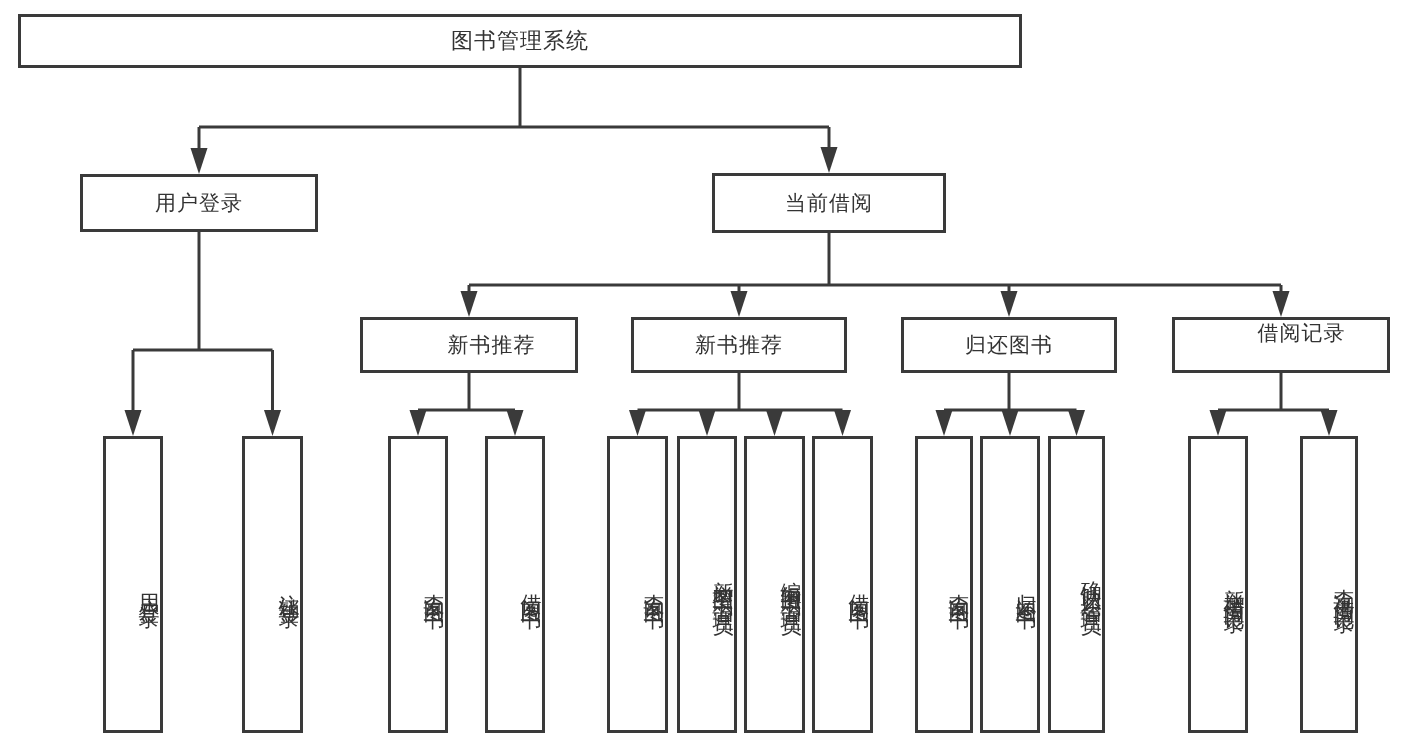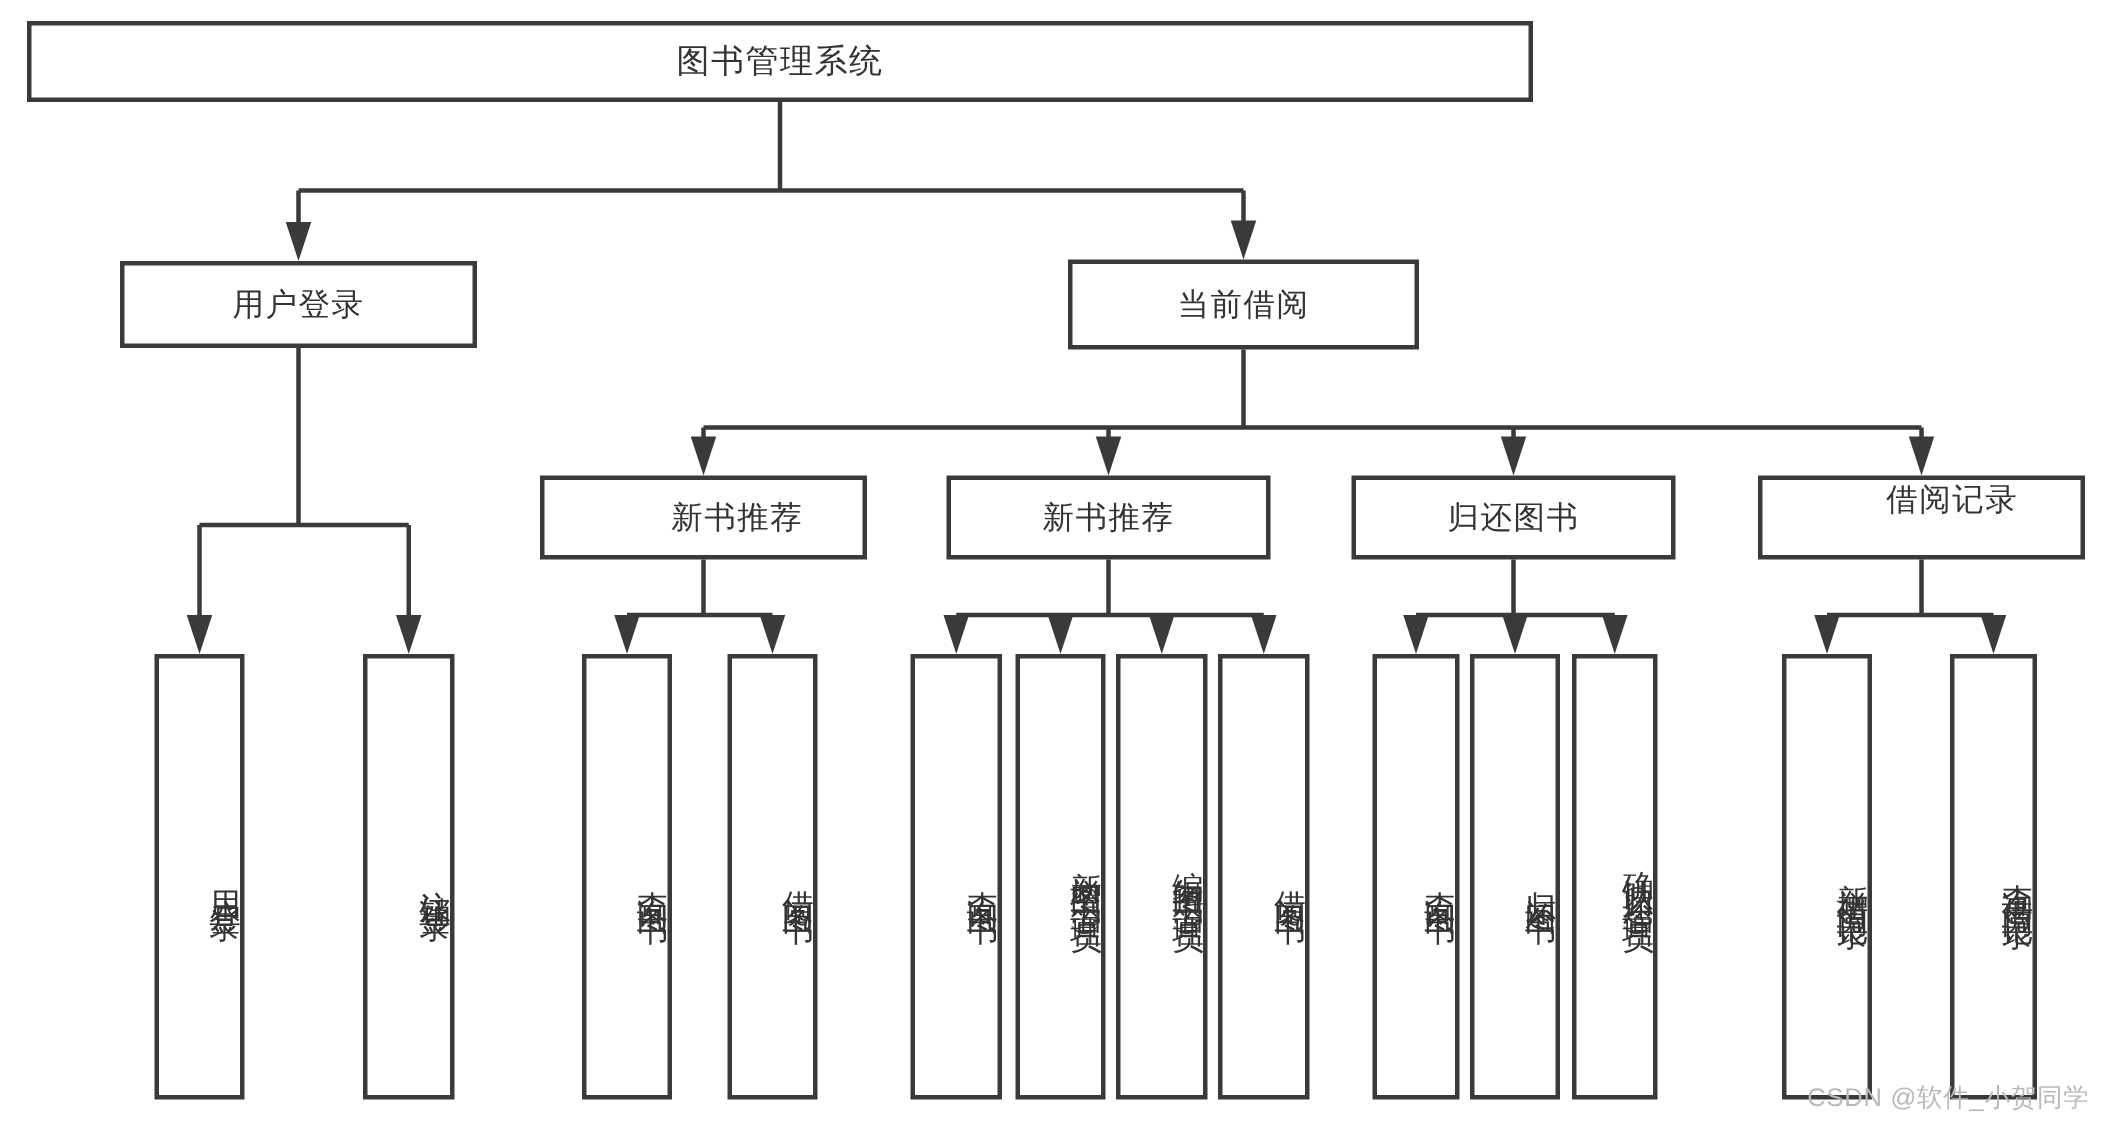--- a/index.html
+++ b/index.html
@@ -138,14 +138,13 @@
       <div class="node-label vertical" style="left: 607px; top: 436px; width: 61px; height: 297px;">查询图书</div>
       <div class="node-label vertical" style="left: 677px; top: 436px; width: 60px; height: 297px;">新增图书（管理员）</div>
       <div class="node-label vertical" style="left: 744px; top: 436px; width: 61px; height: 297px;">编辑图书（管理员）</div>
       <div class="node-label vertical" style="left: 812px; top: 436px; width: 61px; height: 297px;">借阅图书</div>
       <div class="node-label vertical" style="left: 915px; top: 436px; width: 58px; height: 297px;">查询图书</div>
       <div class="node-label vertical" style="left: 980px; top: 436px; width: 60px; height: 297px;">归还图书</div>
       <div class="node-label vertical" style="left: 1048px; top: 436px; width: 57px; height: 297px;">确认归还（管理员）</div>
       <div class="node-label vertical" style="left: 1188px; top: 436px; width: 60px; height: 297px;">新增借阅记录</div>
       <div class="node-label vertical" style="left: 1300px; top: 436px; width: 58px; height: 297px;">查询借阅记录</div>
     </div>
-  <div class="watermark">CSDN @软件_小贺同学</div>
 </div>
 
 </body></html>

